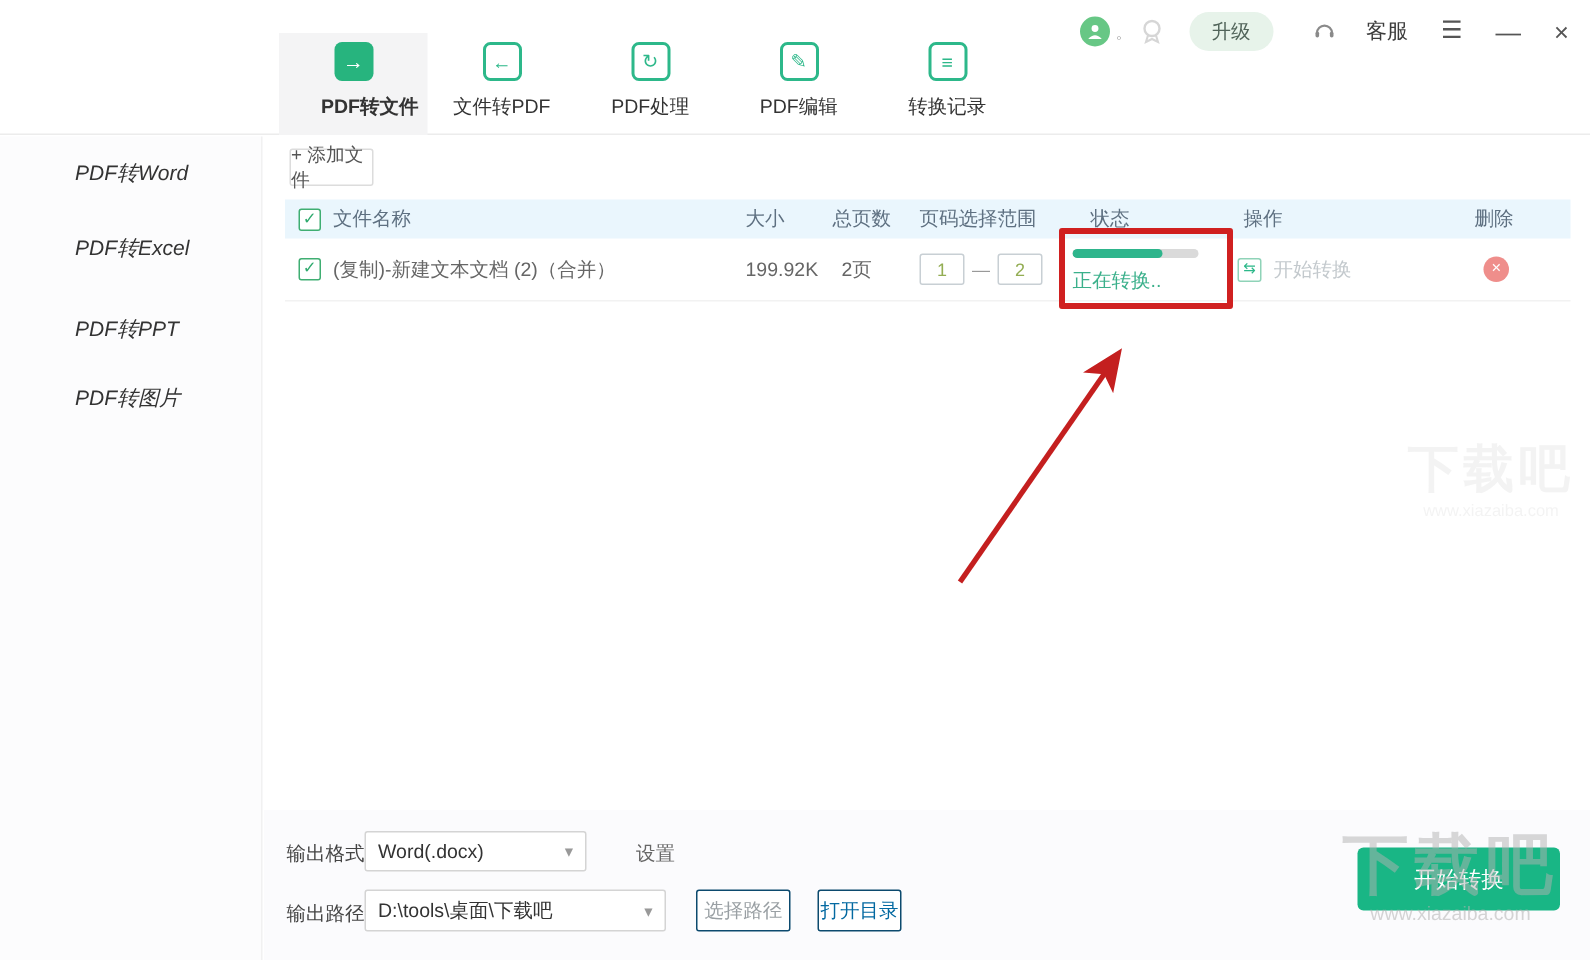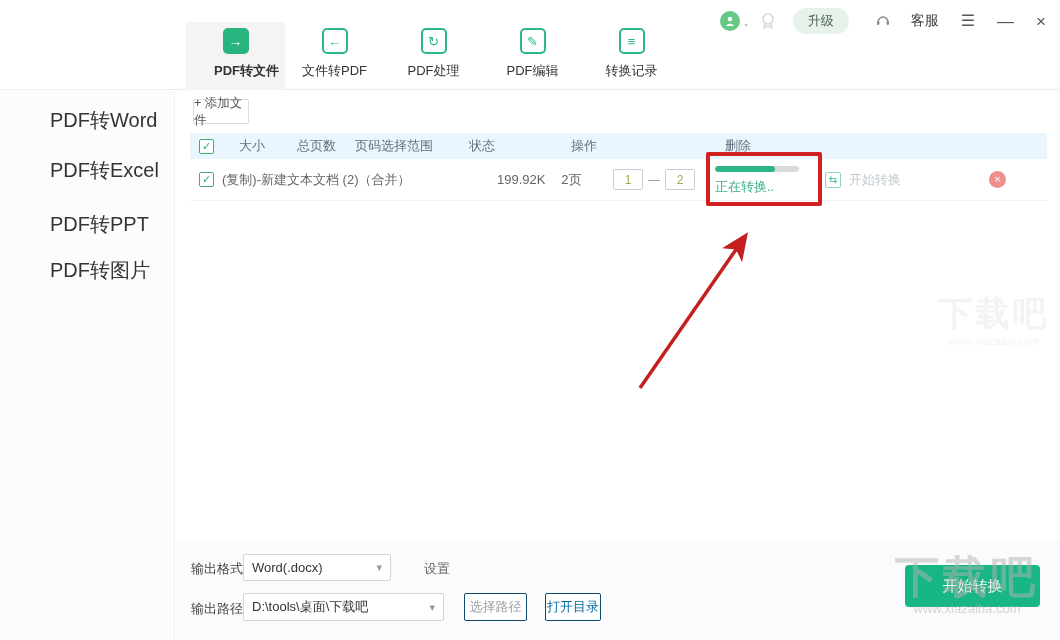--- a/index.html
+++ b/index.html
@@ -29,41 +29,41 @@
   .dot{font-size:11px;color:#999;margin:0 4px 0 4px;}
   .badge{width:18px;height:18px;opacity:.55;}
   .pill{margin-left:16px;background:#e7f3ea;color:#51645a;font-size:13px;padding:4px 15px;border-radius:13px;cursor:pointer;}
   .service{display:flex;align-items:center;margin-left:26px;cursor:pointer;}
   .service span{font-size:14px;color:#3c3c3c;margin-left:20px;}
   .winbtn{font-size:17px;color:#555;margin-left:22px;cursor:pointer;line-height:1;}
   .winbtn.menu{font-size:16px;}
 
   
   .sidebar{position:absolute;left:0;top:91px;width:175px;height:549px;background:#fcfcfd;border-right:1px solid #f1f1f1;}
-  .side-item{position:absolute;left:50px;font-size:20px;color:#333;cursor:pointer;white-space:nowrap;}
+  .side-item{position:absolute;left:50px;font-size:14px;color:#333;cursor:pointer;white-space:nowrap;font-style:italic;}
 
   
   .main{position:absolute;left:176px;top:91px;width:884px;height:449px;background:#fff;}
   .add-btn{position:absolute;left:17px;top:8px;width:56px;height:25px;border:1px solid #dcdcdc;border-radius:2px;
            display:flex;align-items:center;justify-content:center;font-size:12.5px;color:#555;background:#fff;cursor:pointer;}
   .thead{position:absolute;left:14px;top:42px;width:857px;height:26px;background:#eaf6fd;display:flex;align-items:center;font-size:13px;color:#5e7081;}
   .trow{position:absolute;left:14px;top:68px;width:857px;height:42px;display:flex;align-items:center;border-bottom:1px solid #f2f2f2;font-size:13px;color:#666;}
   .c-check{width:32px;padding-left:9px;display:flex;align-items:center;}
   .c-name{width:258px;}
   .c-size{width:75px;padding-left:17px;}
   .c-pages{width:58px;}
   .c-range{width:100px;display:flex;align-items:center;}
   .c-status{width:112px;padding-left:2px;}
   .c-action{width:150px;display:flex;align-items:center;}
   .c-del{flex:1;display:flex;align-items:center;}
   .thead .c-status{padding-left:14px;}
   .thead .c-action{padding-left:4px;}
   .thead .c-del{padding-left:8px;}
   .thead .c-pages{padding-left:0;}
-  .trow  .c-pages{padding-left:6px;font-family:Liberation Mono, monospace;}
+  .trow  .c-pages{padding-left:6px;}
   .cb{width:15px;height:15px;border:1px solid #3fae72;border-radius:2px;background:#fff;color:#2faa6e;
       font-size:11px;line-height:13px;text-align:center;cursor:pointer;}
   .rng-in{width:30px;height:21px;border:1px solid #c8cfd4;border-radius:2px;text-align:center;font-size:12px;color:#93ad53;
           background:#fff;padding:0;font-family:inherit;}
   .rng-sep{color:#999;margin:0 5px;font-size:12px;}
   .pbar{width:84px;height:6px;border-radius:3px;background:#dadada;overflow:hidden;margin-top:2px;}
   .pbar-fill{height:6px;border-radius:3px;background:#2eb58c;}
   .pstat{font-size:13px;color:#3bb08b;margin-top:6px;white-space:nowrap;}
   .act-ic{width:16px;height:16px;border:1px solid #8fd3b8;border-radius:2px;color:#2db88a;font-size:10px;
           display:flex;align-items:center;justify-content:center;cursor:pointer;}
@@ -160,20 +160,21 @@
     <div class="side-item" style="top:166px">PDF转图片</div>
   </div>
 
   <div class="main">
     <div class="add-btn">+ 添加文件</div>
 
     <div class="thead">
       <div class="c-check">
           <span class="cb">✓</span>
         </div>
+      <div class="c-name">文件名称</div>
       <div class="c-size">大小</div>
       <div class="c-pages">总页数</div>
       <div class="c-range">页码选择范围</div>
       <div class="c-status">状态</div>
       <div class="c-action">操作</div>
       <div class="c-del">删除</div>
     </div>
 
     <div class="trow">
       <div class="c-check">

